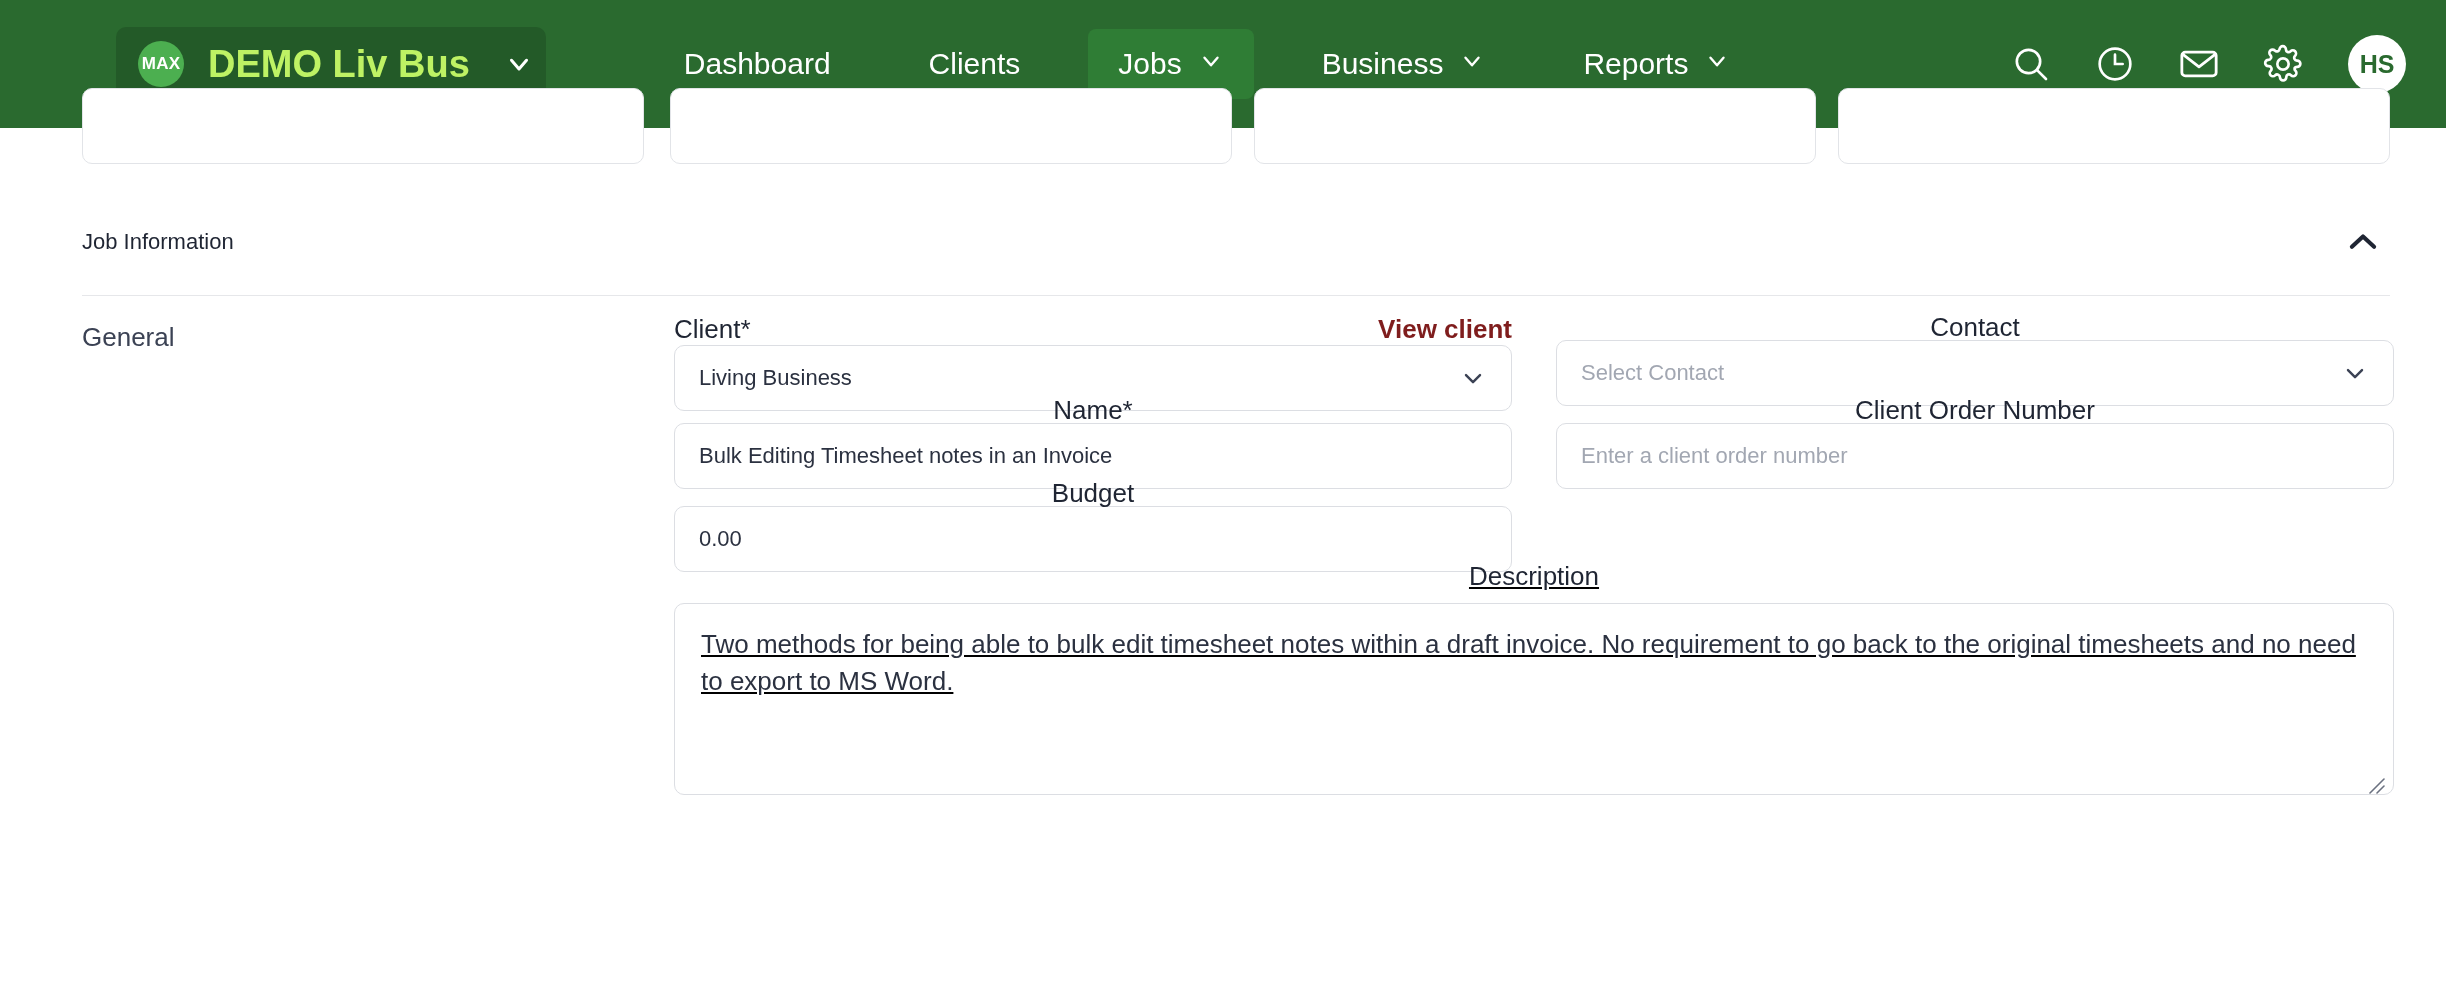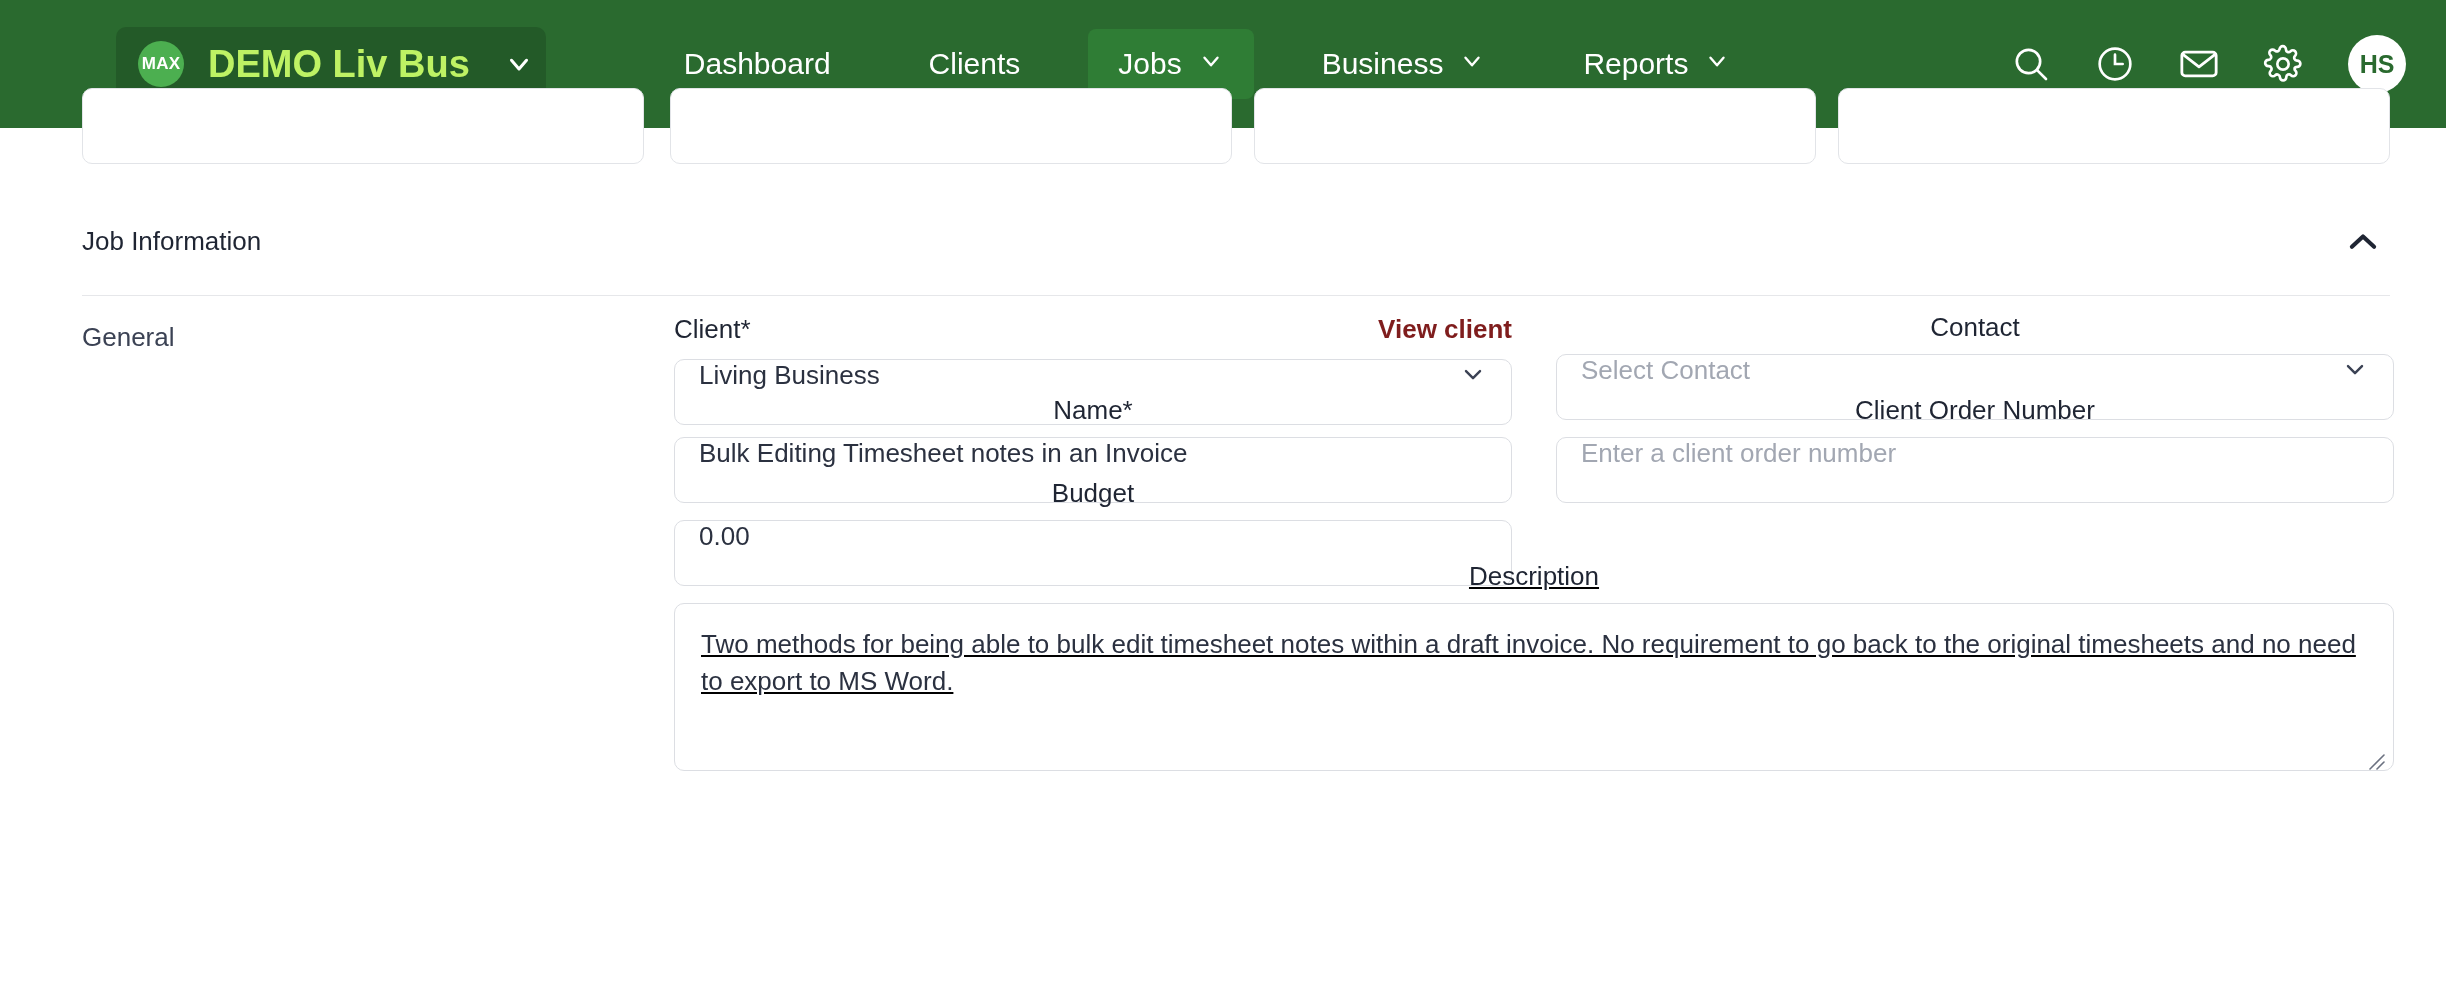--- a/index.html
+++ b/index.html
@@ -132,21 +132,21 @@
     position: absolute;
     top: 188px; left: 82px;
     width: 2308px;
     height: 108px;
     display: flex;
     align-items: center;
     justify-content: space-between;
     border-bottom: 1px solid #e6e7ea;
   }
   .section-title {
-    font-size: 26px;
+    font-size: 22px;
     font-weight: 400;
     color: #1f2533;
   }
   .collapse-btn {
     width: 54px; height: 54px;
     display: flex;
     align-items: center;
     justify-content: center;
     cursor: pointer;
   }
@@ -183,37 +183,36 @@
   }
   .view-client-link {
     font-size: 26px;
     color: #7f1d1d;
     font-weight: 700;
     cursor: pointer;
     text-decoration: none;
   }
 
   .control {
-    margin-top: 14px;
     height: 66px;
     border: 1px solid #dcdee3;
     border-radius: 10px;
     background: #ffffff;
     display: flex;
-    align-items: flex-start;
+    align-items: center;
     padding: 0 24px;
-    font-size: 26px;
+    font-size: 22px;
     color: #2b3140;
   }
   .control.placeholder { color: #a2a7b2; }
   .control .sel-caret { margin-left: auto; display: flex; align-items: center; }
 
   .textarea-box {
     margin-top: 14px;
-    height: 168px;
+    height: 192px;
     border: 1px solid #dcdee3;
     border-radius: 10px;
     background: #ffffff;
     padding: 22px 26px;
     font-size: 26px;
     line-height: 1.42;
     color: #2b3140;
     position: relative;
     overflow: hidden;
   }

